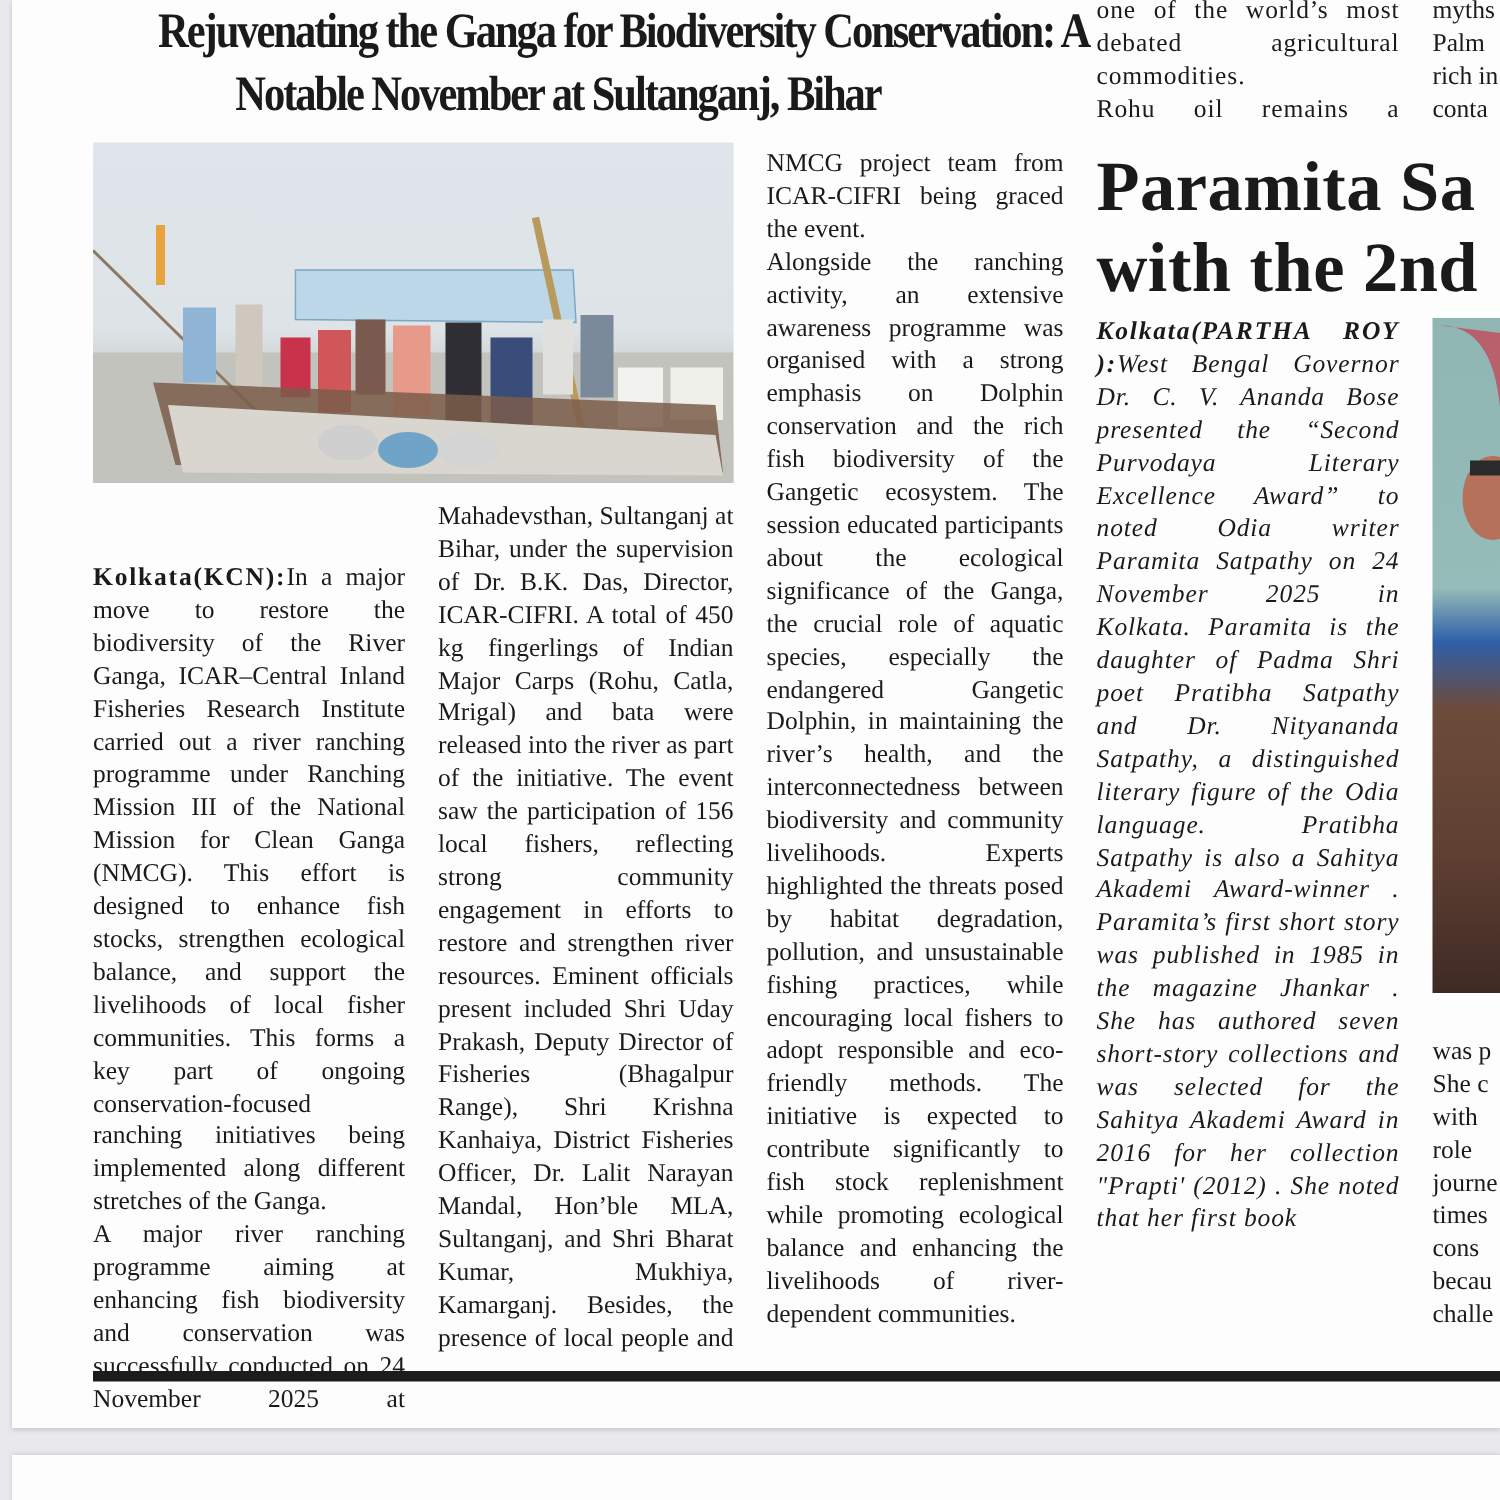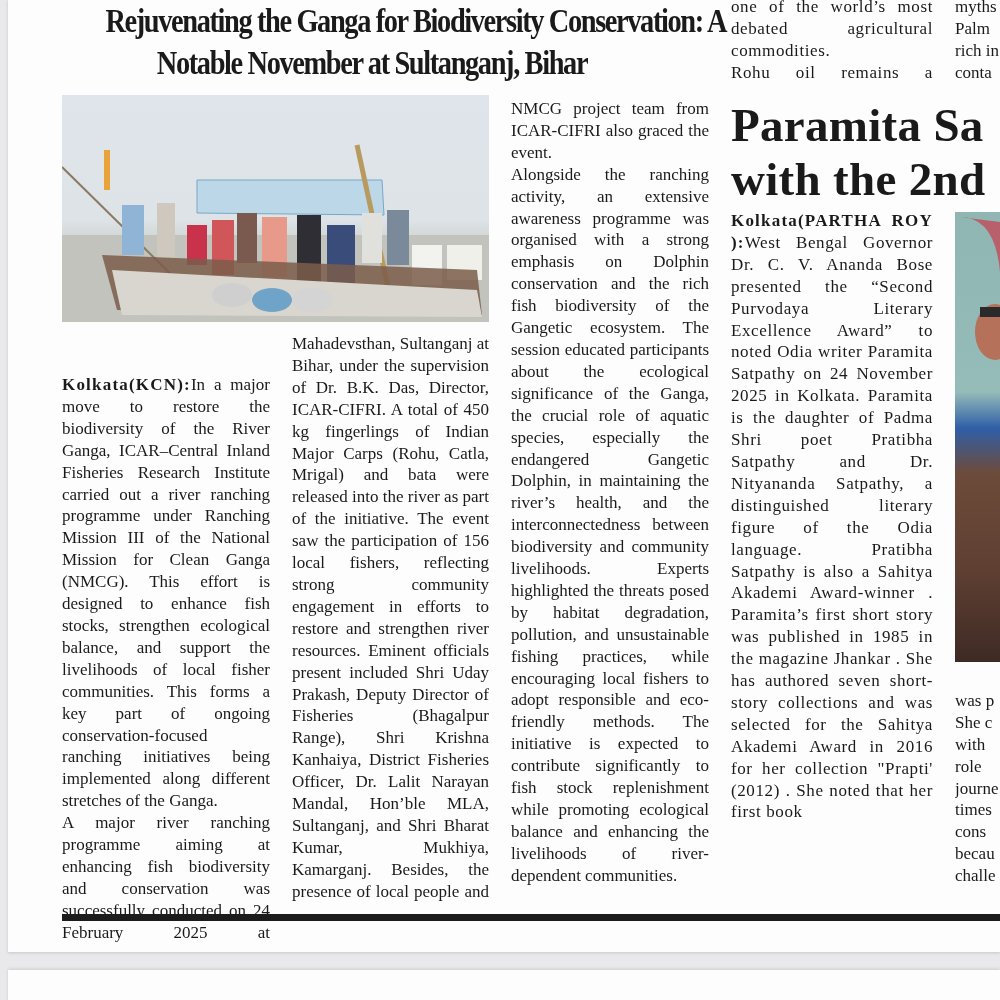--- a/index.html
+++ b/index.html
@@ -54,21 +54,21 @@
   .top-right-text p { margin:0; }
   .far-right-top {
     position:absolute; left:955px; top:-4px; width:60px;
     font-size:17px; line-height:22px; white-space:nowrap; overflow:hidden;
   }
   .headline2 {
     position:absolute; left:731px; top:98px; width:300px;
     font-weight:bold; font-size:47px; line-height:54px;
     white-space:nowrap; letter-spacing:0.3px;
   }
-  .col4 { left:731px; top:210px; width:202px; letter-spacing:0.6px; }
+  .col4 { left:731px; top:210px; width:202px; letter-spacing:0.6px;font-style:italic; }
   .photo2 {
     position:absolute; left:955px; top:212px; width:45px; height:450px;
     overflow:hidden;
     background:linear-gradient(180deg,#8fb6b3 0%,#95bcb8 40%,#2f5fa8 48%,#6d4b3a 58%,#5e3f32 80%,#3e2a24 100%);
   }
   .col5 {
     position:absolute; left:955px; top:690px; width:60px;
     font-size:17px; line-height:21.9px; white-space:nowrap; overflow:hidden;
   }
   .col5 div { height:21.9px; }
@@ -112,29 +112,29 @@
     <polygon points="40,160 415,175 420,220 55,215" fill="#7b5d4a" opacity="0.85"></polygon>
     <polygon points="50,175 415,195 420,222 60,220" fill="#d9d6cf"></polygon>
     <ellipse cx="170" cy="200" rx="20" ry="12" fill="#cfcfcf"></ellipse>
     <ellipse cx="210" cy="205" rx="20" ry="12" fill="#6fa4c8"></ellipse>
     <ellipse cx="250" cy="205" rx="20" ry="12" fill="#d4d4d4"></ellipse>
   </svg>
 </div>
 
 <div class="col col1">
   <p><span class="lead">Kolkata(KCN):</span><span>In a major move to restore the biodiversity of the River Ganga, ICAR–Central Inland Fisheries Research Institute carried out a river ranching programme under Ranching Mission III of the National Mission for Clean Ganga (NMCG). This effort is designed to enhance fish stocks, strengthen ecological balance, and support the livelihoods of local fisher communities. This forms a key part of ongoing conservation-focused ranching initiatives being implemented along different stretches of the Ganga.</span></p>
-  <p class="last">A major river ranching programme aiming at enhancing fish biodiversity and conservation was successfully conducted on 24 February 2025 at</p>
+  <p class="last">A major river ranching programme aiming at enhancing fish biodiversity and conservation was successfully conducted on 24 November 2025 at</p>
 </div>
 
 <div class="col col2">
   <p class="last">Mahadevsthan, Sultanganj at Bihar, under the supervision of Dr. B.K. Das, Director, ICAR-CIFRI. A total of 450 kg fingerlings of Indian Major Carps (Rohu, Catla, Mrigal) and bata were released into the river as part of the initiative. The event saw the participation of 156 local fishers, reflecting strong community engagement in efforts to restore and strengthen river resources. Eminent officials present included Shri Uday Prakash, Deputy Director of Fisheries (Bhagalpur Range), Shri Krishna Kanhaiya, District Fisheries Officer, Dr. Lalit Narayan Mandal, Hon’ble MLA, Sultanganj, and Shri Bharat Kumar, Mukhiya, Kamarganj. Besides, the presence of local people and</p>
 </div>
 
 <div class="col col3">
-  <p>NMCG project team from ICAR-CIFRI also graced the event.</p>
+  <p>NMCG project team from ICAR-CIFRI being graced the event.</p>
   <p>Alongside the ranching activity, an extensive awareness programme was organised with a strong emphasis on Dolphin conservation and the rich fish biodiversity of the Gangetic ecosystem. The session educated participants about the ecological significance of the Ganga, the crucial role of aquatic species, especially the endangered Gangetic Dolphin, in maintaining the river’s health, and the interconnectedness between biodiversity and community livelihoods. Experts highlighted the threats posed by habitat degradation, pollution, and unsustainable fishing practices, while encouraging local fishers to adopt responsible and eco-friendly methods. The initiative is expected to contribute significantly to fish stock replenishment while promoting ecological balance and enhancing the livelihoods of river-dependent communities.</p>
 </div>
 
 <div class="top-right-text">
   <p>one of the world’s most debated agricultural commodities.</p>
   <p class="last" style="text-align-last:justify">Rohu oil remains a</p>
 </div>
 <div class="far-right-top">
   <div>myths</div>
   <div>Palm</div>

